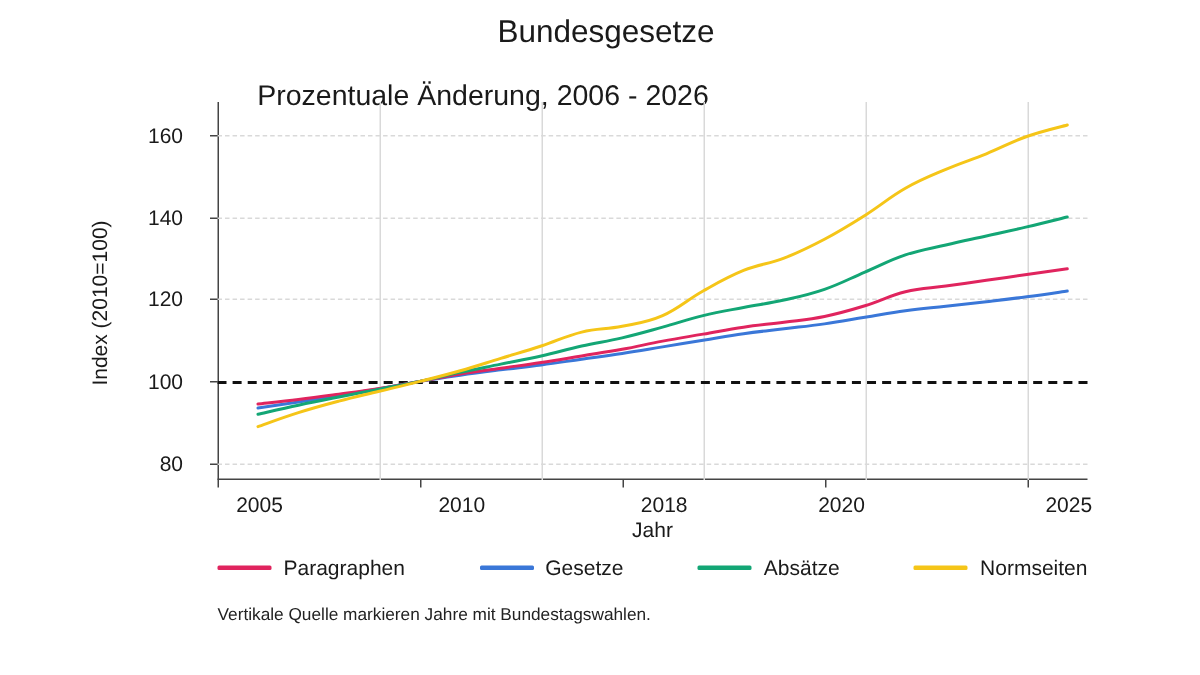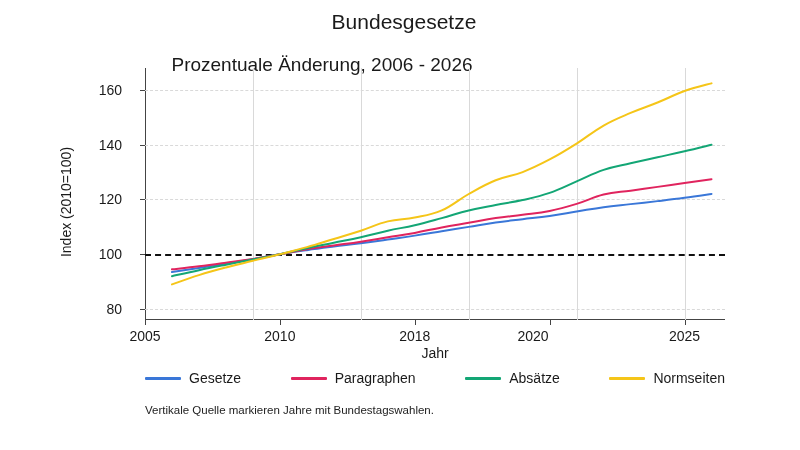--- a/index.html
+++ b/index.html
@@ -91,20 +91,21 @@
     background: #444;
   }
   .xtick-label {
     position: absolute;
     top: 100%;
     margin-top: 8px;
     transform: translateX(-50%);
     font-size: 14px;
     color: #1a1a1a;
     white-space: nowrap;
+    margin-left: 28px;
   }
   .xtick-mark {
     position: absolute;
     top: 100%;
     width: 1px;
     height: 5px;
     background: #444;
   }
   .axis-label-x {
     position: absolute;
@@ -212,26 +213,26 @@
         <path d="M 26.98 208.17 C 32.37 206.97, 43.16 204.45, 53.95 202.15 C 64.74 199.85, 70.14 198.81, 80.93 196.67 C 91.72 194.53, 97.12 193.55, 107.91 191.47 C 118.70 189.38, 124.09 188.51, 134.88 186.26 C 145.67 184.01, 151.07 182.54, 161.86 180.23 C 172.65 177.93, 178.05 176.95, 188.84 174.76 C 199.63 172.57, 205.02 171.69, 215.81 169.28 C 226.60 166.87, 232.00 165.11, 242.79 162.70 C 253.58 160.29, 258.98 159.75, 269.77 157.23 C 280.56 154.71, 285.95 153.06, 296.74 150.10 C 307.53 147.15, 312.93 145.06, 323.72 142.43 C 334.51 139.81, 339.91 139.04, 350.70 136.96 C 361.49 134.87, 366.88 134.44, 377.67 132.03 C 388.47 129.62, 393.86 128.63, 404.65 124.90 C 415.44 121.18, 420.84 118.00, 431.63 113.40 C 442.42 108.80, 447.81 105.51, 458.60 101.90 C 469.40 98.28, 474.79 97.84, 485.58 95.32 C 496.37 92.80, 501.77 91.71, 512.56 89.30 C 523.35 86.89, 528.74 85.79, 539.53 83.27 C 550.33 80.75, 561.12 78.01, 566.51 76.70" fill="none" stroke="#13a675" stroke-width="2" stroke-linecap="round" stroke-linejoin="round"></path>
         <path d="M 26.98 216.39 C 32.37 214.53, 43.16 210.47, 53.95 207.08 C 64.74 203.68, 70.14 202.26, 80.93 199.41 C 91.72 196.56, 97.12 195.46, 107.91 192.83 C 118.70 190.21, 124.09 189.00, 134.88 186.26 C 145.67 183.52, 151.07 182.21, 161.86 179.14 C 172.65 176.07, 178.05 174.21, 188.84 170.92 C 199.63 167.63, 205.02 166.21, 215.81 162.70 C 226.60 159.20, 232.00 156.02, 242.79 153.39 C 253.58 150.76, 258.98 151.75, 269.77 149.56 C 280.56 147.37, 285.95 147.15, 296.74 142.43 C 307.53 137.72, 312.93 132.03, 323.72 126.00 C 334.51 119.97, 339.91 116.69, 350.70 112.30 C 361.49 107.92, 366.88 108.25, 377.67 104.09 C 388.47 99.92, 393.86 97.18, 404.65 91.49 C 415.44 85.79, 420.84 82.39, 431.63 75.60 C 442.42 68.81, 447.81 63.66, 458.60 57.52 C 469.40 51.39, 474.79 49.52, 485.58 44.92 C 496.37 40.32, 501.77 38.90, 512.56 34.51 C 523.35 30.13, 528.74 26.84, 539.53 23.01 C 550.33 19.17, 561.12 16.87, 566.51 15.34" fill="none" stroke="#f5c518" stroke-width="2" stroke-linecap="round" stroke-linejoin="round"></path>
       </svg>
   </div>
 
   <div class="axis-label-x">Jahr</div>
   <div class="axis-label-y">Index (2010=100)</div>
 
   <div class="legend" id="legend">
       <div class="legend-item">
+        <span class="legend-swatch" style="background: rgb(224, 36, 94);"></span>
+        <span class="legend-label">Paragraphen</span>
+      </div>
+      <div class="legend-item">
         <span class="legend-swatch" style="background: rgb(58, 119, 216);"></span>
         <span class="legend-label">Gesetze</span>
-      </div>
-      <div class="legend-item">
-        <span class="legend-swatch" style="background: rgb(224, 36, 94);"></span>
-        <span class="legend-label">Paragraphen</span>
       </div>
       <div class="legend-item">
         <span class="legend-swatch" style="background: rgb(19, 166, 117);"></span>
         <span class="legend-label">Absätze</span>
       </div>
       <div class="legend-item">
         <span class="legend-swatch" style="background: rgb(245, 197, 24);"></span>
         <span class="legend-label">Normseiten</span>
       </div>
     </div>

